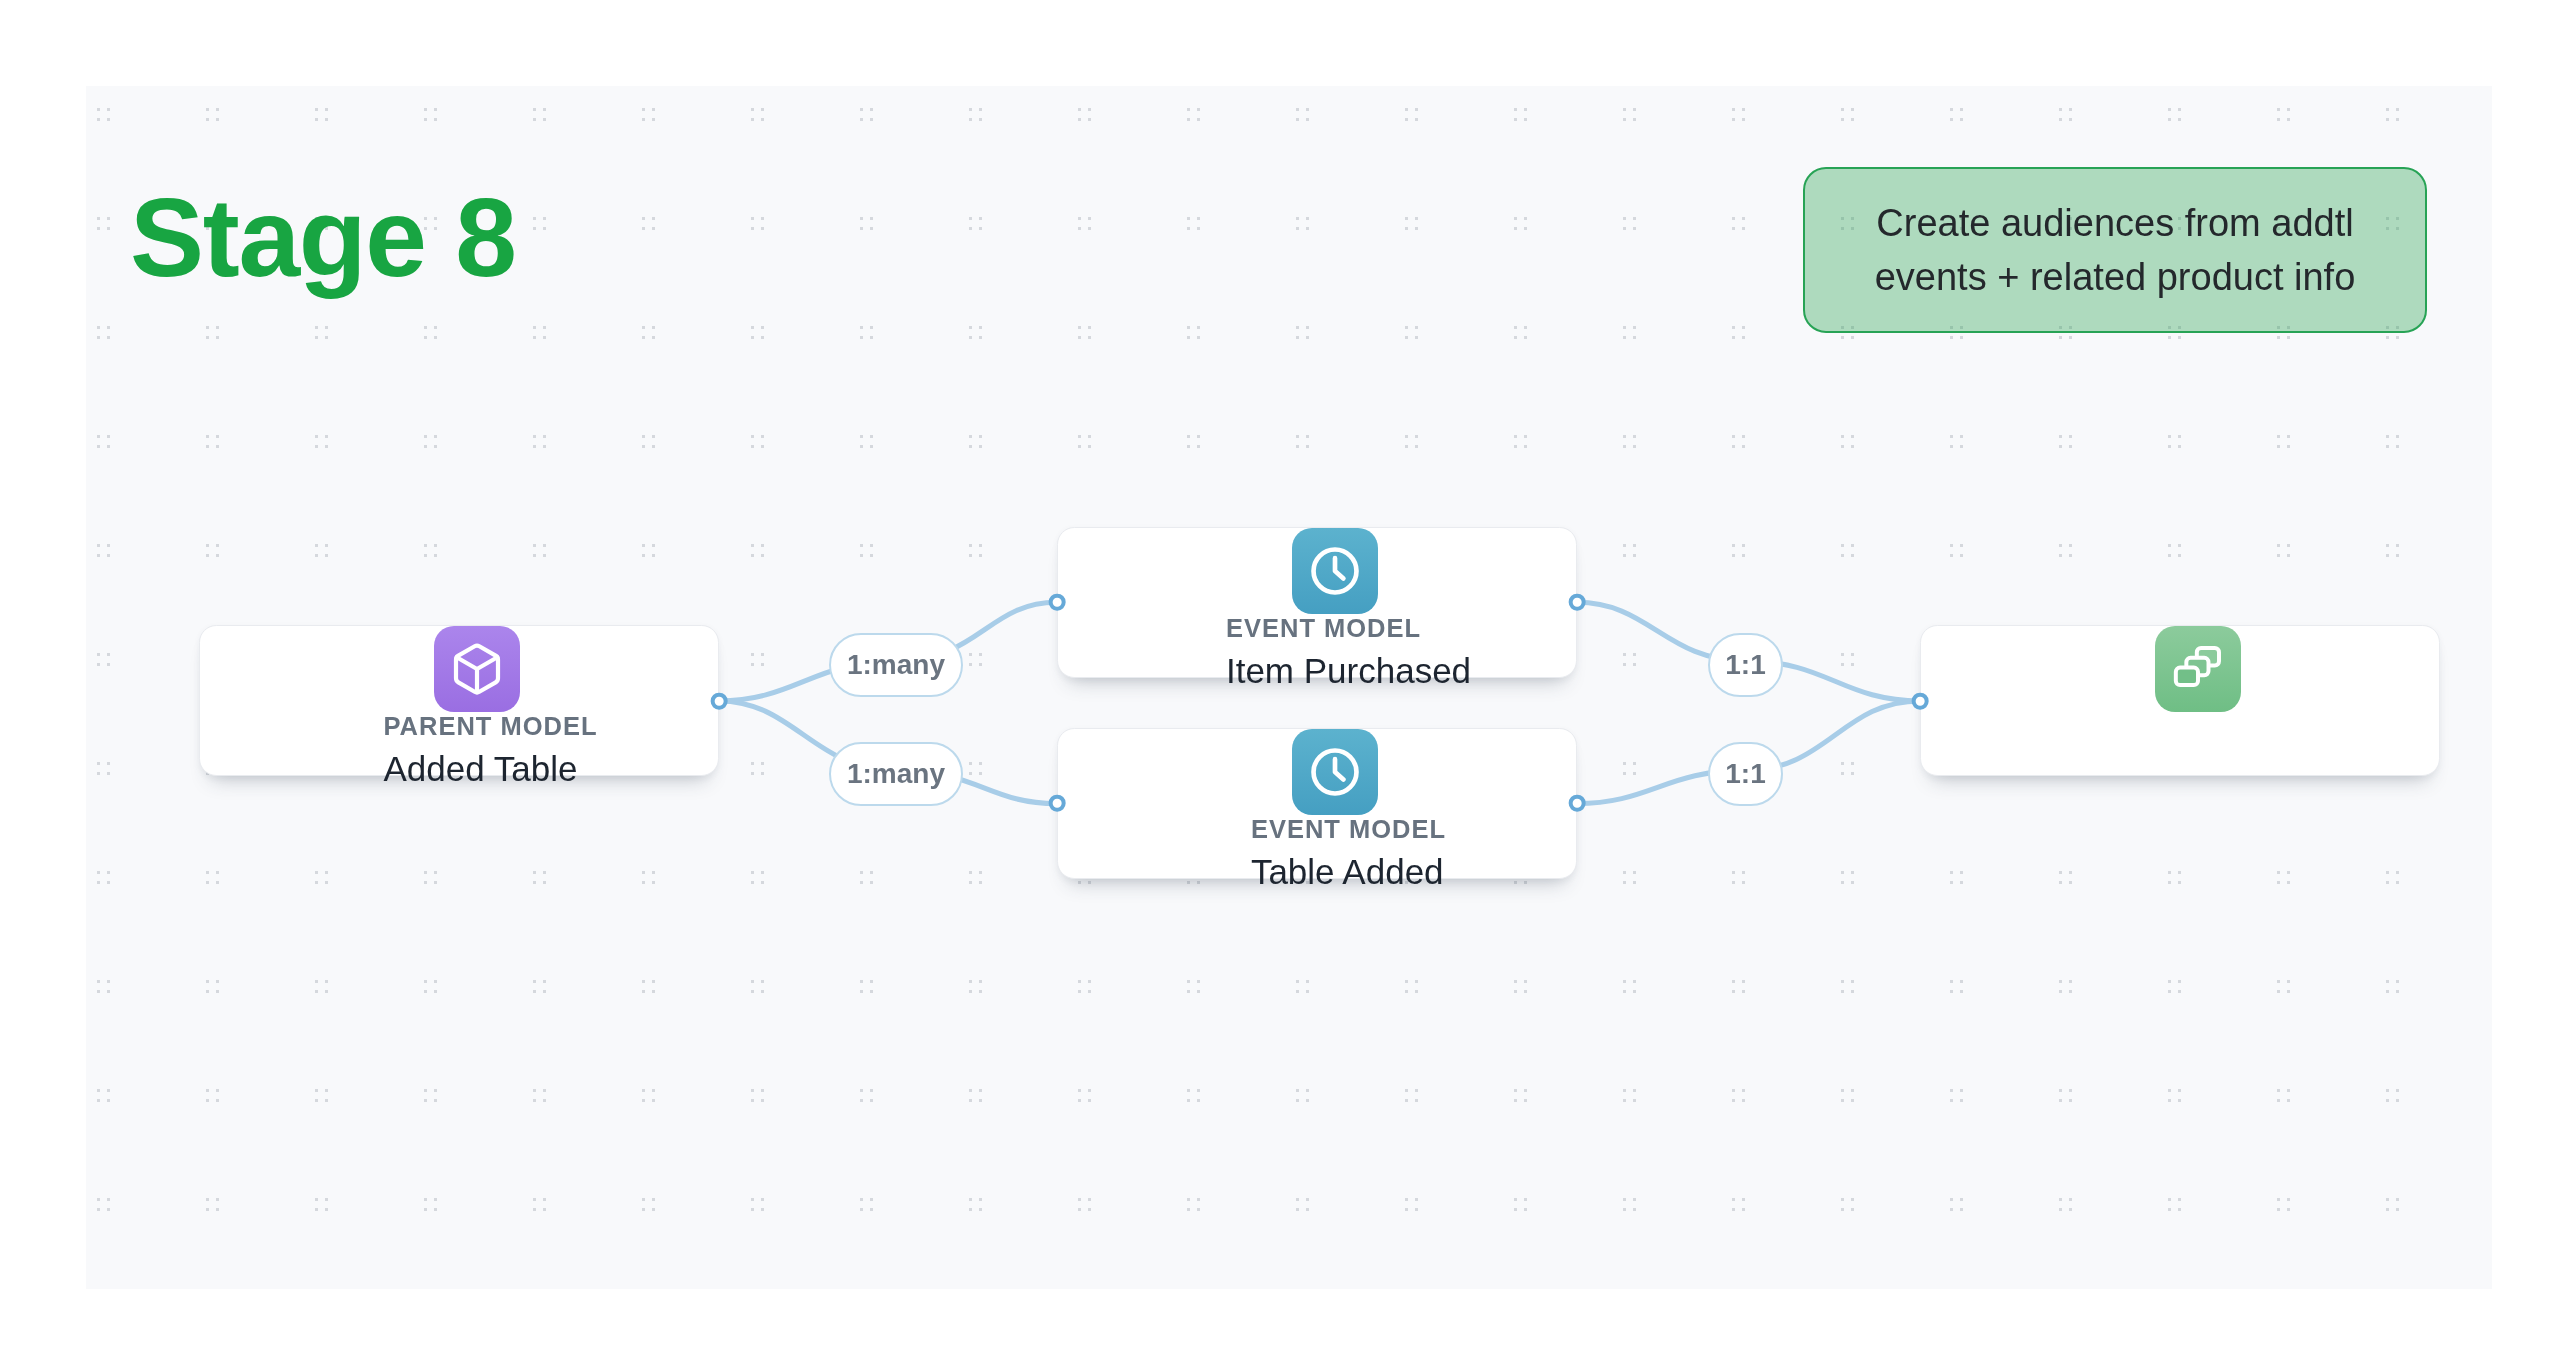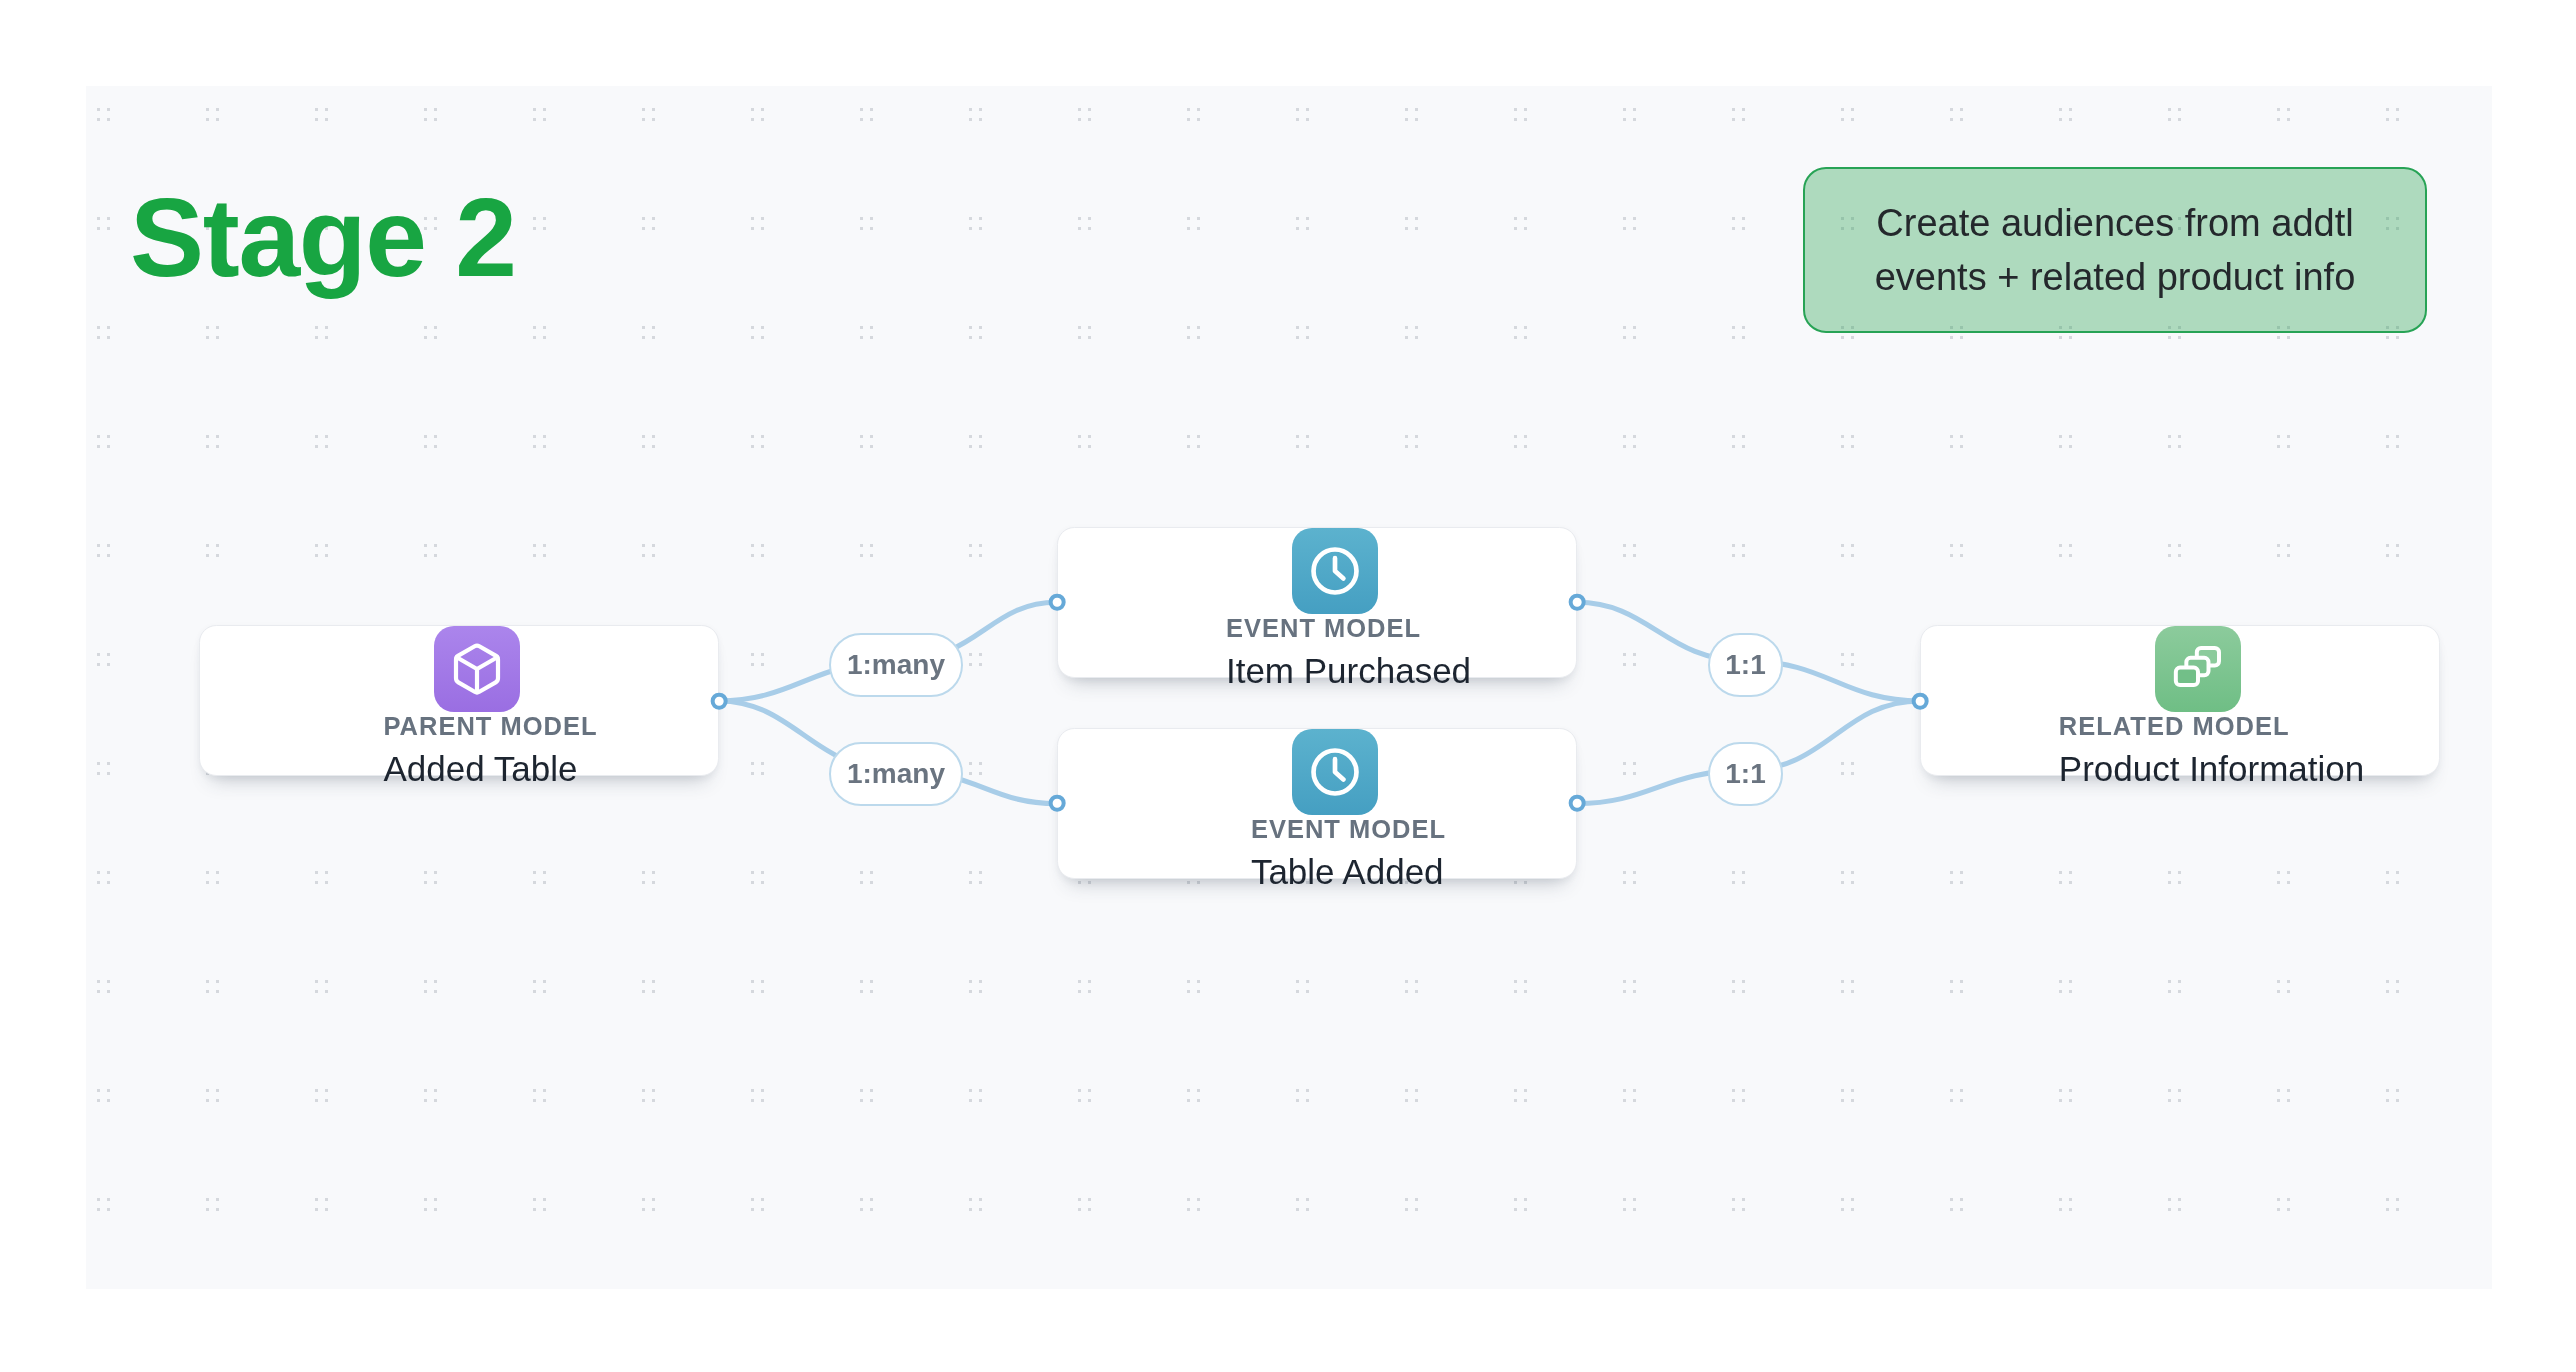--- a/index.html
+++ b/index.html
@@ -75,21 +75,21 @@
     position:absolute;width:8.7px;height:8.7px;border-radius:50%;
     background:#ffffff;border:4.7px solid #66a9d8;
     transform:translate(-50%,-50%);
   }
 </style>
 </head>
 <body>
 
 <div class="canvas">
 
-  <div class="stage-title">Stage 2</div>
+  <div class="stage-title">Stage 8</div>
 
   <div class="callout">
     <div class="callout-line">Create audiences from addtl</div>
     <div class="callout-line">events + related product info</div>
   </div>
 
   <svg class="edges" viewBox="0 0 3586 1793">
     <path class="edge-path" d="M943,916.5 C1055,916.5 1085,857 1207,857 C1330,857 1345,769.5 1447,769.5"></path>
     <path class="edge-path" d="M943,916.5 C1055,916.5 1085,1020 1207,1020 C1330,1020 1345,1069.5 1447,1069.5"></path>
     <path class="edge-path" d="M2222,769.5 C2330,769.5 2355,857 2474,857 C2595,857 2618,916.5 2734,916.5"></path>
@@ -142,24 +142,20 @@
   </div>
 
   <div class="node-card" style="left:1834px;top:539px;">
     <div class="node-icon icon-green">
       <svg viewBox="0 0 24 24" stroke="#ffffff" stroke-width="1.7" stroke-linejoin="round">
         <rect x="11.5" y="3" width="9.5" height="7.5" rx="1.8" fill="#8ccb9c"></rect>
         <rect x="7" y="7.2" width="9.5" height="7.5" rx="1.8" fill="#7ec492"></rect>
         <rect x="2.5" y="11.4" width="9.5" height="7.5" rx="1.8" fill="#72bf88"></rect>
       </svg>
     </div>
-    <div class="node-text">
-      <div class="node-type">RELATED MODEL</div>
-      <div class="node-name">Product Information</div>
-    </div>
   </div>
 
   <div class="handle" style="left:633px;top:615px;"></div>
   <div class="handle" style="left:971px;top:516px;"></div>
   <div class="handle" style="left:1491px;top:516px;"></div>
   <div class="handle" style="left:971px;top:717px;"></div>
   <div class="handle" style="left:1491px;top:717px;"></div>
   <div class="handle" style="left:1834px;top:615px;"></div>
 
 </div>

